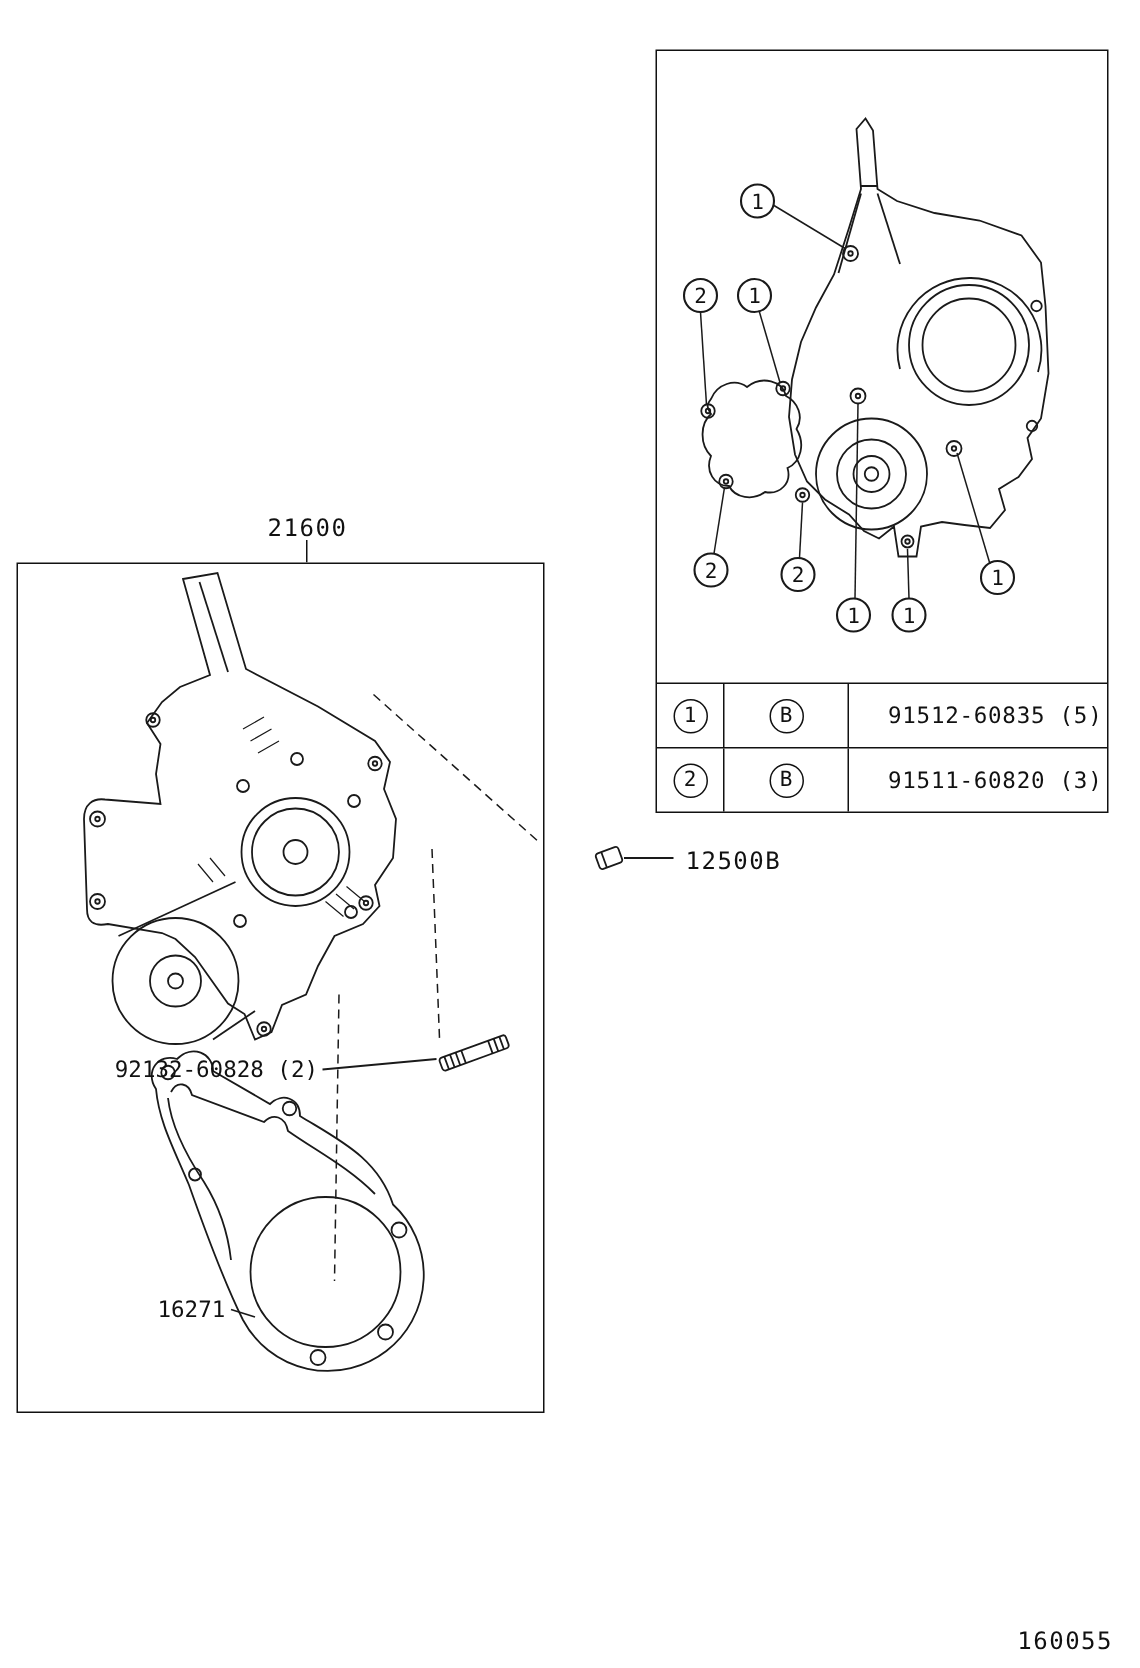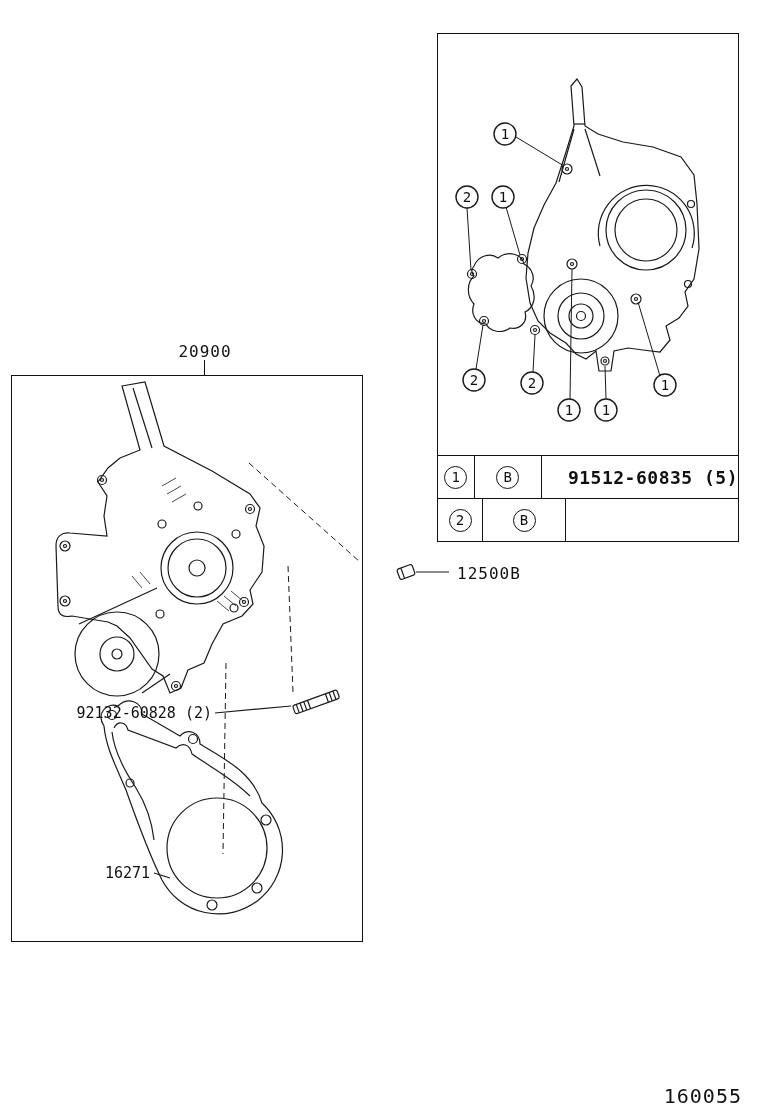--- a/index.html
+++ b/index.html
@@ -11,34 +11,34 @@
   .panel{position:absolute;border:1px solid #111;background:#fff;}
   
   #cover-panel{left:437px;top:33px;width:300px;height:507px;display:flex;flex-direction:column;}
   #cover-drawing{flex:1 1 auto;}
   #fastener-table{border-top:1px solid #111;}
   .trow{display:flex;height:42px;}
   .trow + .trow{border-top:1px solid #111;}
   .tcell{display:flex;align-items:center;justify-content:center;}
   .c-callout{width:44px;border-right:1px solid #111;}
   .c-code{width:82px;border-right:1px solid #111;}
-  .c-part{flex:1;justify-content:flex-start;padding-left:26px;font-size:18px;letter-spacing:.5px;white-space:nowrap;font-weight:bold;}
+  .c-part{flex:1;justify-content:flex-start;padding-left:26px;font-size:15px;letter-spacing:.5px;white-space:nowrap;}
   .circle-num{
     display:inline-block;width:21px;height:21px;border:1.4px solid #111;border-radius:50%;
     font-size:14px;line-height:20px;text-align:center;
   }
   
   #pump-panel{left:11px;top:375px;width:350px;height:565px;}
   #pump-main-label{position:absolute;left:175px;top:342px;width:60px;text-align:center;font-size:16px;letter-spacing:1px;}
   #pump-label-tick{position:absolute;left:204px;top:360px;width:0;height:15px;border-left:1px solid #111;}
   
   #plug-svg{position:absolute;left:393px;top:556px;}
   #plug-label{position:absolute;left:457px;top:564px;font-size:16px;letter-spacing:1px;}
   
-  #doc-number{position:absolute;right:18px;top:1084px;font-size:20px;letter-spacing:1px;}
+  #doc-number{position:absolute;right:18px;top:1084px;font-size:16px;letter-spacing:1px;}
   svg text{font-family:"DejaVu Sans Mono","Liberation Mono",monospace;fill:#111;}
   .ln{stroke:#1a1a1a;fill:none;}
 </style>
 </head>
 <body>
 
 <div id="page">
 
   <div id="cover-panel" class="panel">
     <svg id="cover-drawing" width="298" height="421" viewBox="0 0 298 421">
@@ -130,25 +130,26 @@
         </div>
         <div class="tcell c-part">91512-60835 (5)</div>
       </div>
       <div class="trow">
         <div class="tcell c-callout">
           <span class="circle-num">2</span>
         </div>
         <div class="tcell c-code">
           <span class="circle-num">B</span>
         </div>
+        <div class="tcell c-part">91511-60820 (3)</div>
       </div>
     </div>
   </div>
 
-  <div id="pump-main-label">20900</div>
+  <div id="pump-main-label">21600</div>
   <div id="pump-label-tick"></div>
 
   <div id="pump-panel" class="panel">
     <svg width="348" height="563" viewBox="0 0 348 563">
       <g class="ln" stroke-width="1.2">
 
         <path d="M110,10 L133,6 L152,70 L200,95 L238,118 L248,132 L244,150 L252,170 L250,196
              L238,214 L241,228 L230,240 L211,248 L200,268 L192,287 L176,294 L169,312
              L158,317 L151,300 L140,293 L118,262 L105,250 L96,246
              L60,240 C50,242 46,238 46,230 L44,170 C44,160 50,156 58,157 L95,160

